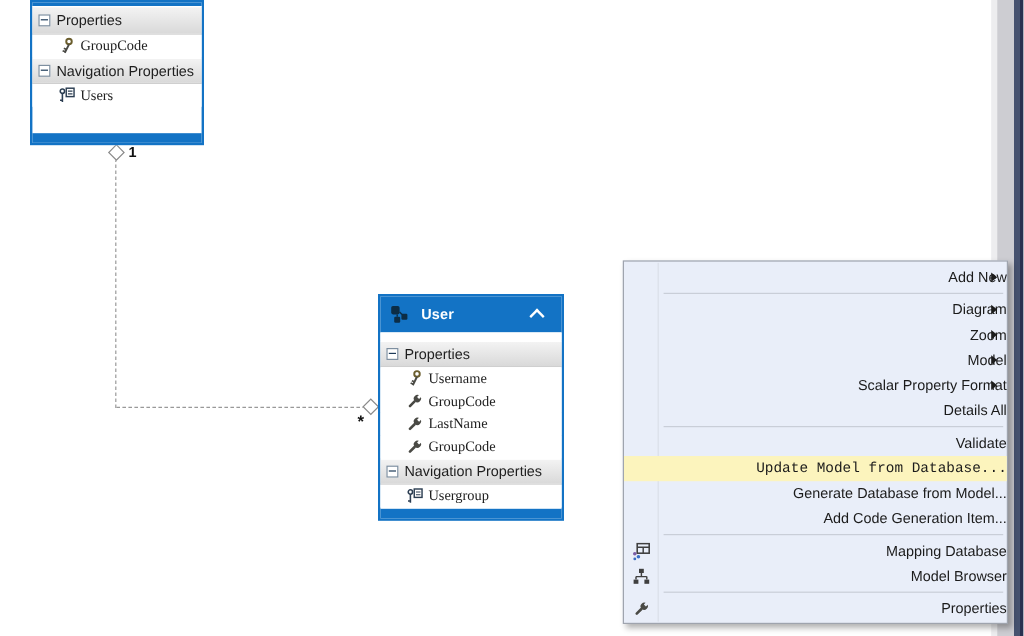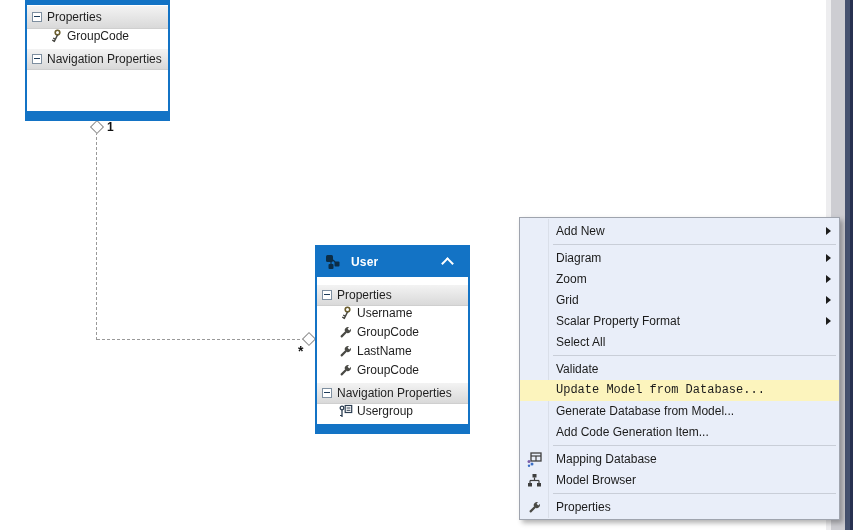--- a/index.html
+++ b/index.html
@@ -40,42 +40,42 @@
   }
   .sec-header.h24{height:24px;}
   .sec-header.h22{height:22px;}
   .minus-box{
     width:10px;height:10px;background:#fff;border:1px solid #7E8FA0;
     margin:0 5px 0 5px;position:relative;flex:none;box-sizing:border-box;
   }
   .minus-box::after{
     content:"";position:absolute;left:1px;right:1px;top:3px;height:1px;background:#1E3C5A;
   }
-  .prop-row{height:19px;display:flex;align-items:flex-start;padding-left:21px;background:#fff;}
+  .prop-row{height:19px;display:flex;align-items:center;padding-left:21px;background:#fff;font-family:Liberation Serif, serif;}
   .picon{width:15px;height:15px;margin-right:4px;flex:none;}
 
   
   .assoc-line{position:absolute;z-index:1;}
   #assoc-v{left:96px;top:132px;height:208px;width:0;border-left:1px dashed #999;}
   #assoc-h{left:97px;top:339px;width:208px;height:0;border-top:1px dashed #999;}
   .diamond{
     position:absolute;width:8px;height:8px;background:#fff;
     border:1px solid #8A8A8A;transform:rotate(45deg);z-index:2;
   }
   #diamond-top{left:92px;top:122px;}
   #diamond-right{left:304px;top:334px;}
   .mult{position:absolute;font-weight:bold;color:#111;z-index:2;}
   #mult-one{left:107px;top:120px;font-size:12px;}
   #mult-many{left:298px;top:343px;font-size:14px;}
 
   
   #context-menu{
     position:absolute;left:519px;top:217px;width:321px;height:303px;
     box-sizing:border-box;background:#E9EEF9;border:1px solid #9FA4AE;
-    box-shadow:3px 3px 5px rgba(0,0,0,.30);padding:3px 0;z-index:5;
+    box-shadow:3px 3px 5px rgba(0,0,0,.30);padding:3px 0;z-index:5;text-align:right;
   }
   #context-menu::before{
     content:"";position:absolute;left:28px;top:1px;bottom:1px;width:1px;background:#DADFE9;
   }
   .menu-item{
     position:relative;height:21px;line-height:21px;padding-left:36px;
     font-size:12px;color:#1B1B1B;white-space:nowrap;
   }
   .menu-item.hl{background:#FCF4BD;font-family:Liberation Mono, monospace;}
   .mi-arrow{
@@ -111,20 +111,31 @@
       <circle cx="9.5" cy="3.6" r="2.3" fill="none" stroke="#6B5E2E" stroke-width="1.6"></circle>
       <line x1="6" y1="13" x2="9.5" y2="6" stroke="#4A4A45" stroke-width="1.6"></line>
       <line x1="6.4" y1="12.2" x2="4.2" y2="11.2" stroke="#4A4A45" stroke-width="1.4"></line>
       <line x1="7.4" y1="10.2" x2="5.2" y2="9.2" stroke="#4A4A45" stroke-width="1.4"></line>
     </svg>
     <span>GroupCode</span>
   </div>
   <div class="sec-header h22">
     <span class="minus-box"></span>
     <span>Navigation Properties</span>
+  </div>
+  <div class="prop-row">
+    <svg class="picon" viewBox="0 0 15 15">
+      <circle cx="4" cy="4" r="1.8" fill="none" stroke="#2C3E52" stroke-width="1.3"></circle>
+      <line x1="4" y1="6" x2="4" y2="13" stroke="#2C3E52" stroke-width="1.3"></line>
+      <line x1="4" y1="11.5" x2="2" y2="11.5" stroke="#2C3E52" stroke-width="1.2"></line>
+      <rect x="7.2" y="1.5" width="6.5" height="7" fill="#fff" stroke="#2C3E52" stroke-width="1.2"></rect>
+      <line x1="8.6" y1="4" x2="12.4" y2="4" stroke="#2C3E52" stroke-width="1"></line>
+      <line x1="8.6" y1="6.3" x2="12.4" y2="6.3" stroke="#2C3E52" stroke-width="1"></line>
+    </svg>
+    <span>Users</span>
   </div>
   <div class="efooter"></div>
 </div>
 
 <div class="entity" id="entity-user" style="left:315px;top:245px;width:155px;height:189px;">
   <div class="eheader">
     <svg width="16" height="16" viewBox="0 0 16 16">
       <rect x="1" y="1" width="7" height="7" rx="1.5" fill="#0C2D46"></rect>
       <rect x="9.5" y="7.5" width="5" height="5" rx="1" fill="#0C2D46"></rect>
       <rect x="3.5" y="10" width="5" height="5" rx="1" fill="#0C2D46"></rect>
@@ -204,29 +215,29 @@
   <div class="menu-sep"></div>
   <div class="menu-item">
     <span>Diagram</span>
     <span class="mi-arrow"></span>
   </div>
   <div class="menu-item">
     <span>Zoom</span>
     <span class="mi-arrow"></span>
   </div>
   <div class="menu-item">
-    <span>Grid</span>
+    <span>Model</span>
     <span class="mi-arrow"></span>
   </div>
   <div class="menu-item">
     <span>Scalar Property Format</span>
     <span class="mi-arrow"></span>
   </div>
   <div class="menu-item">
-    <span>Select All</span>
+    <span>Details All</span>
   </div>
   <div class="menu-sep"></div>
   <div class="menu-item">
     <span>Validate</span>
   </div>
   <div class="menu-item hl">
     <span>Update Model from Database...</span>
   </div>
   <div class="menu-item">
     <span>Generate Database from Model...</span>

